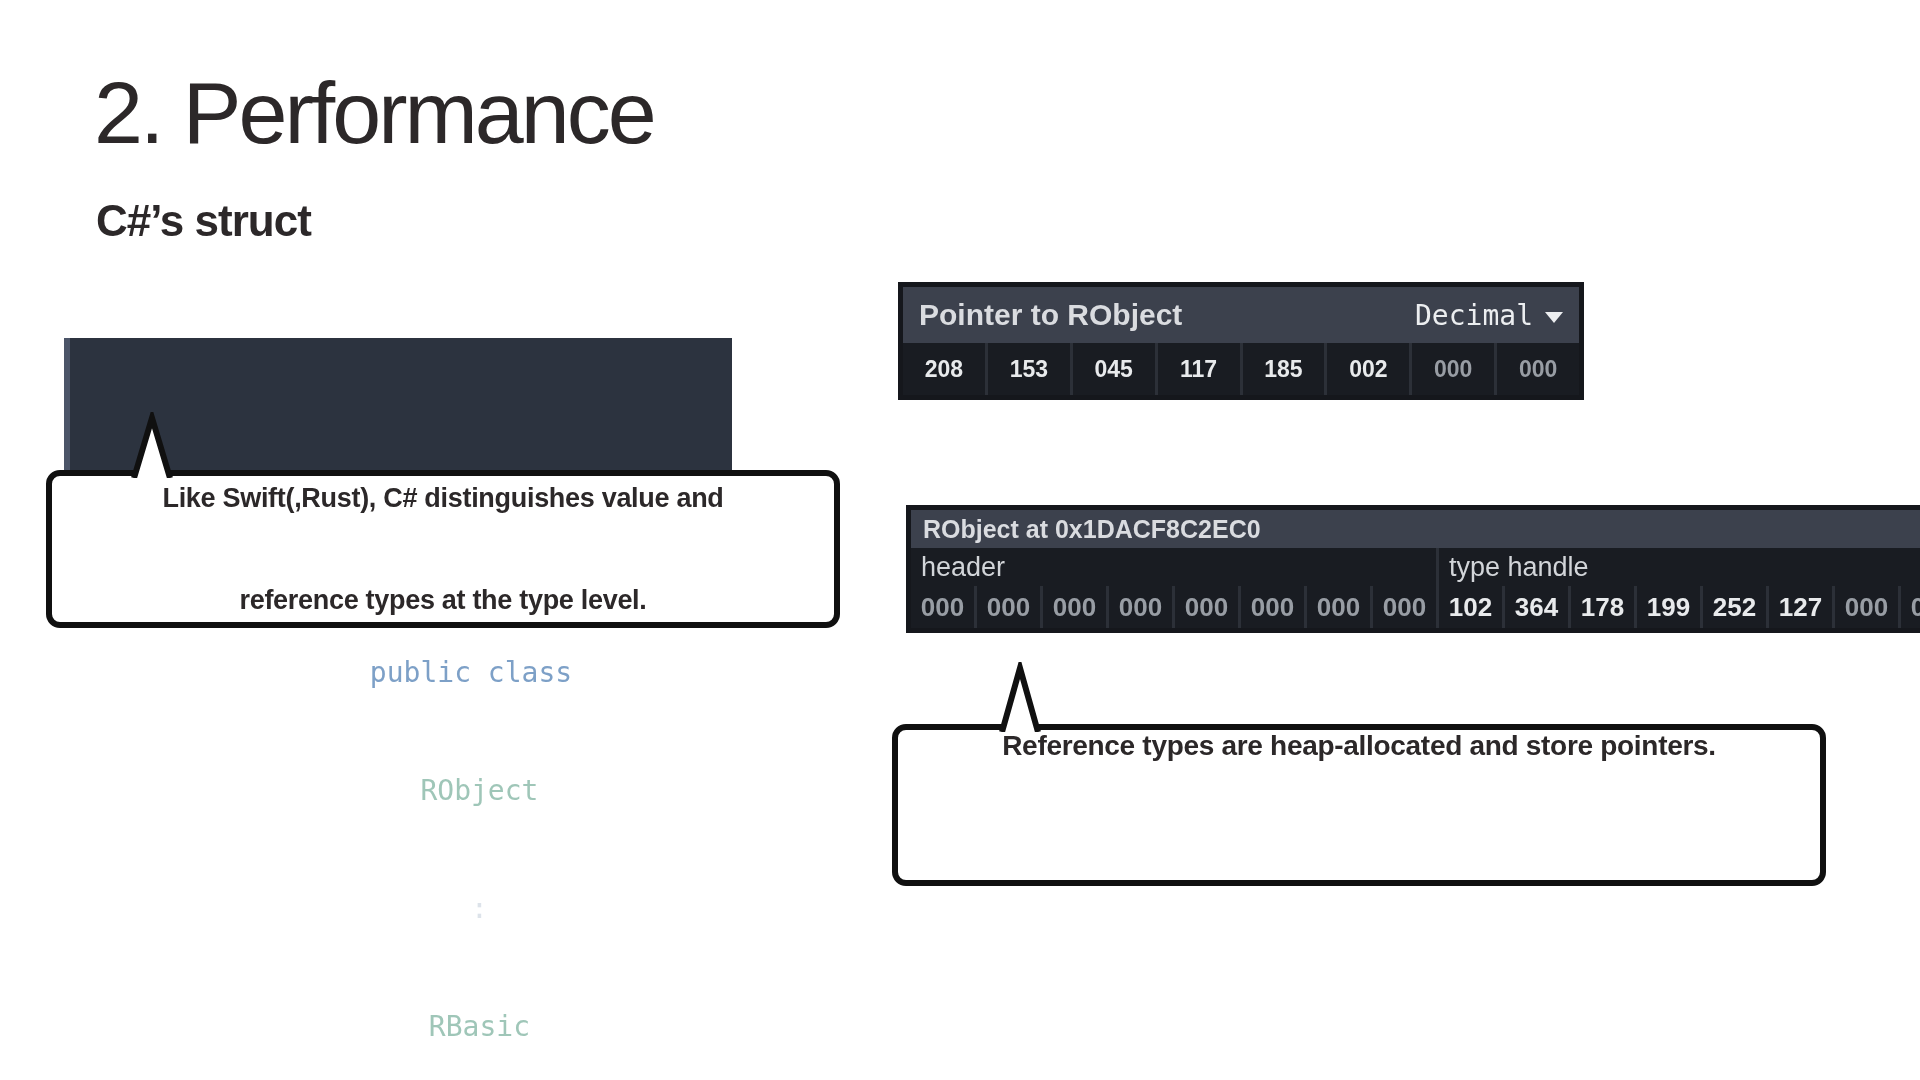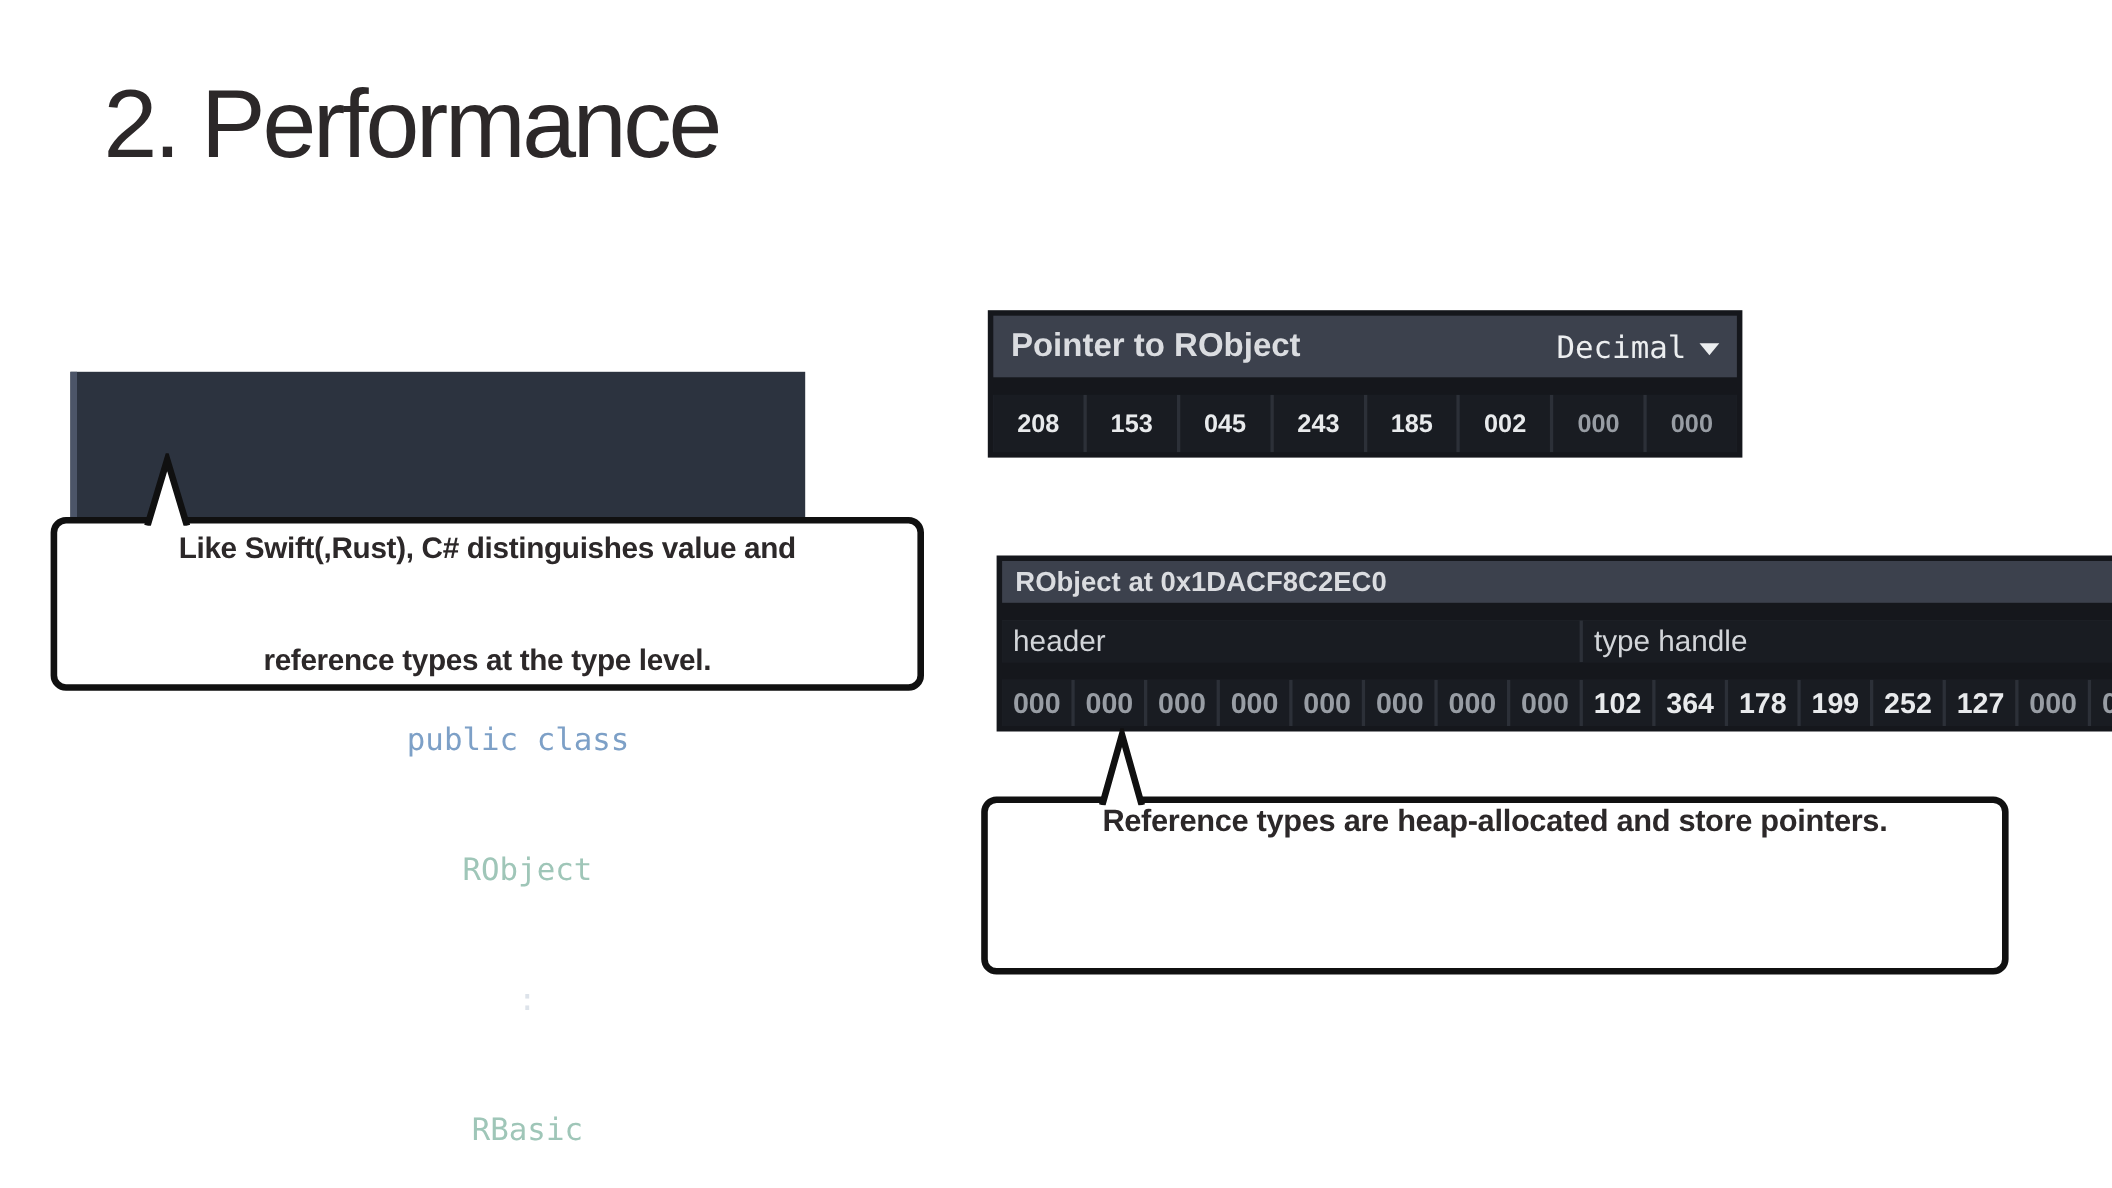--- a/index.html
+++ b/index.html
@@ -46,21 +46,21 @@
                    font-size:27px; line-height:44px; letter-spacing:-0.3px; }
   .callout-right { left:892px; top:724px; width:934px; height:162px;
                    font-size:28px; letter-spacing:-0.3px; }
   .tail { position:absolute; }
   .tail-left  { left:128px; top:412px; }
   .tail-right { left:996px; top:662px; }
 
   
   .panel {
     position:absolute; background:#15171c; padding:5px;
-    box-sizing:border-box; display:flex; flex-direction:column; gap:16px;justify-content:flex-end;
+    box-sizing:border-box; display:flex; flex-direction:column; gap:0;justify-content:flex-end;
   }
   .pointer-panel { left:898px; top:282px; width:686px; }
   .robject-panel { left:906px; top:505px; width:1064px; }
 
   .panel-header {
     background:#3c414d; display:flex; align-items:center;
     justify-content:space-between; padding:0 16px;
   }
   .pointer-panel .panel-header { height:56px; }
   .robject-panel .panel-header { height:38px; padding:0 12px; }
@@ -99,20 +99,21 @@
     background:#191c22; display:flex; align-items:center;
     padding-left:10px; color:#d2d5d9; font-size:27px; font-weight:400;
   }
 </style>
 </head>
 <body>
 
 <div class="slide">
 
   <div class="title">2. Performance</div>
+  <div class="subtitle">C#’s struct</div>
 
   <div class="code-block">
     <div class="code-line">
       
     
         <span class="keyword">public class </span>
       
         <span class="type">RObject</span>
       
         <span class="plain"> : </span>
@@ -131,21 +132,21 @@
       </span>
     </div>
     <div class="byte-row">
 
         <span class="byte-cell bright">208</span>
 
         <span class="byte-cell bright">153</span>
 
         <span class="byte-cell bright">045</span>
 
-        <span class="byte-cell bright">243</span>
+        <span class="byte-cell bright">117</span>
 
         <span class="byte-cell bright">185</span>
 
         <span class="byte-cell bright">002</span>
 
         <span class="byte-cell dim">000</span>
 
         <span class="byte-cell dim">000</span>
       </div>
   </div>

